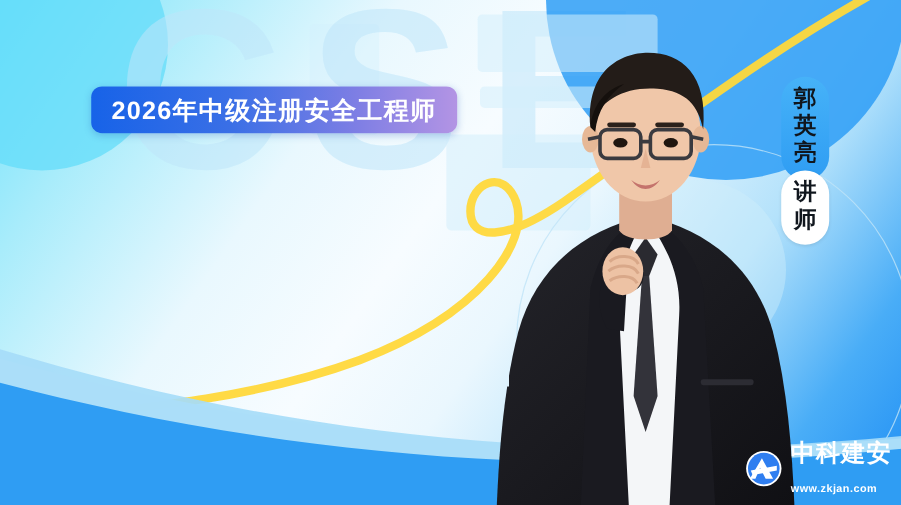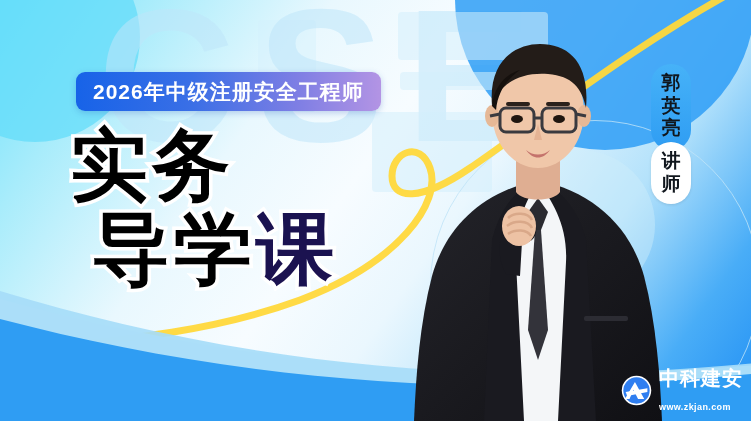--- a/index.html
+++ b/index.html
@@ -132,26 +132,20 @@
     </svg>
     <svg class="wave wave-deep" viewBox="0 0 1000 120" preserveAspectRatio="none">
       <path d="M0 18 C 260 86, 580 118, 1000 36 L1000 120 L0 120 Z" fill="#2f9df3"></path>
     </svg>
   </div>
 
   <div class="badge">
     <span>2026年中级注册安全工程师</span>
   </div>
 
-  <div class="title-wrap">
-    <div class="title-line l1">实务</div>
-    <div class="title-line l2">
-      <span class="seg-a">导学</span><span class="seg-b">课</span>
-    </div>
-  </div>
 
   <svg class="person" viewBox="0 0 300 391">
     <defs>
       <clipPath id="pclip">
           <rect x="0" y="0" width="300" height="391"></rect>
         </clipPath>
       <linearGradient id="suitg" x1="0" y1="0" x2="1" y2="1">
         <stop offset="0" stop-color="#24242a"></stop>
           <stop offset="1" stop-color="#101014"></stop>
       </linearGradient>

